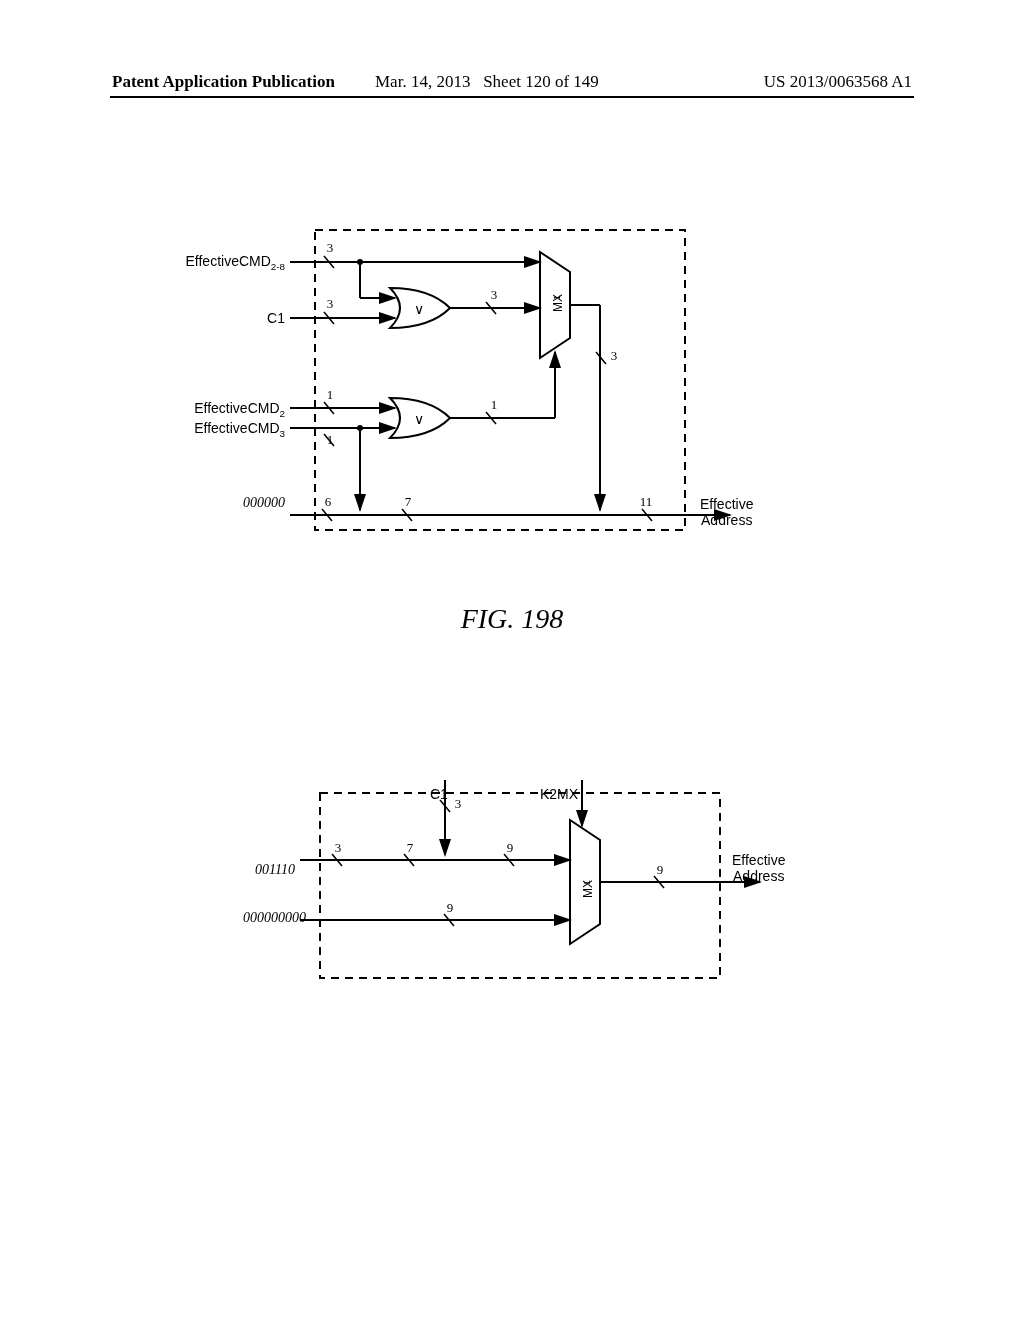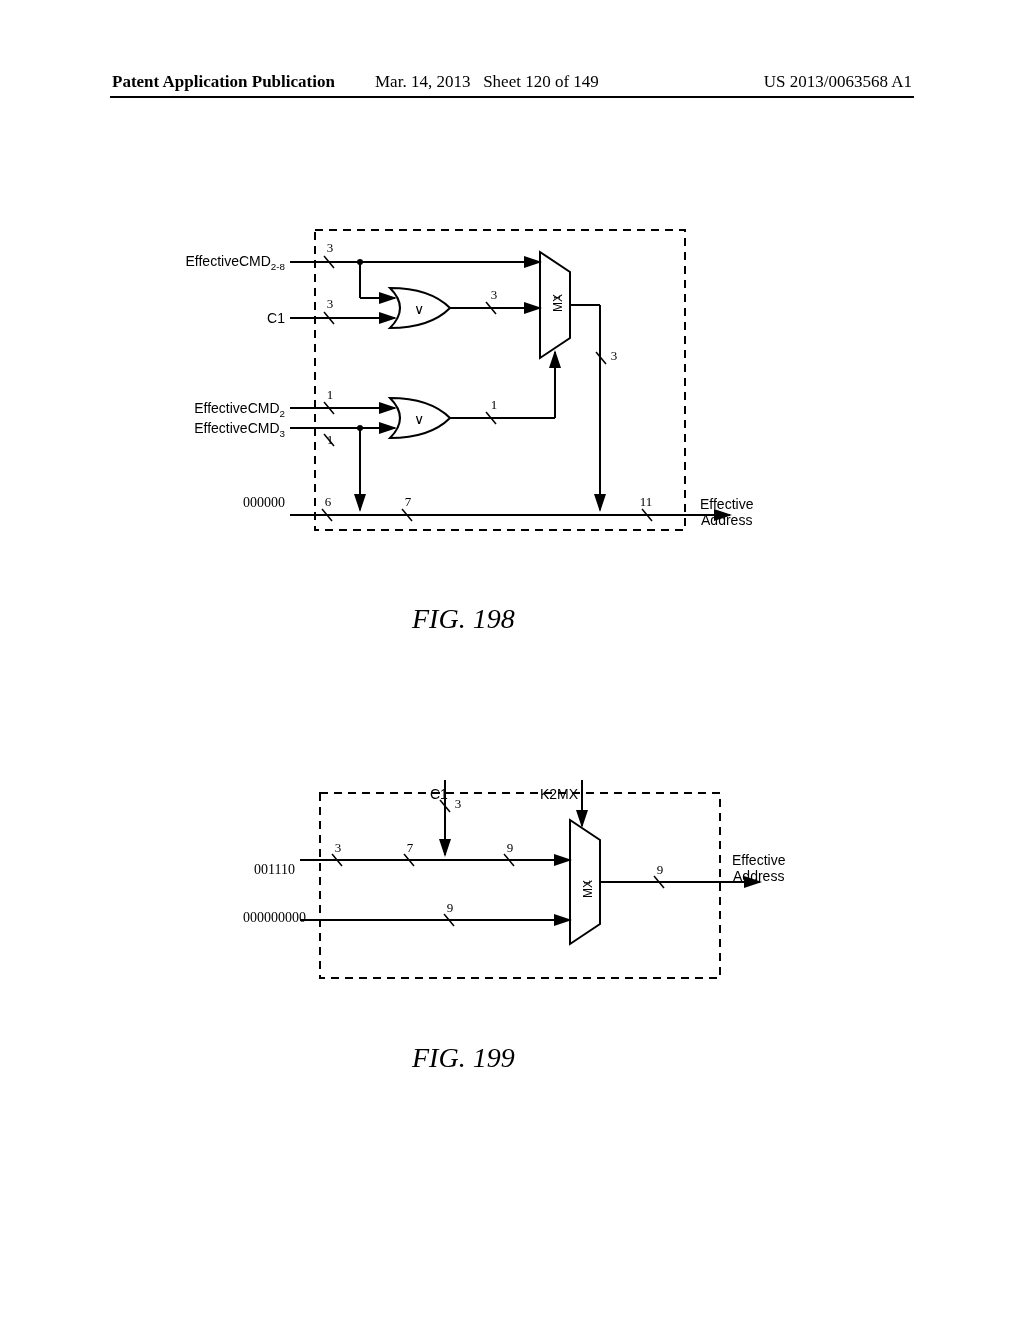--- a/index.html
+++ b/index.html
@@ -51,21 +51,21 @@
   .svg-layer {
     position: absolute;
     left: 0;
     top: 0;
   }
   .fig-caption {
     position: absolute;
     font-style: italic;
     font-family: "Comic Sans MS", "Brush Script MT", cursive;
     font-size: 28px;
-    text-align: left;
+    text-align: center;
     width: 200px;
   }
   .sig-label {
     position: absolute;
     font-family: Arial, sans-serif;
     font-size: 14px;
     text-align: right;
   }
   .sig-label-r {
     position: absolute;
@@ -77,20 +77,21 @@
   .num-label {
     position: absolute;
     font-family: "Comic Sans MS", cursive;
     font-size: 13px;
     text-align: center;
     width: 20px;
   }
   .italic-const {
     position: absolute;
     font-family: "Comic Sans MS", cursive;
+    font-style: italic;
     font-size: 14px;
     text-align: right;
   }
   sub { font-size: 0.7em; }
 </style>
 </head>
 <body>
 
 <div class="page">
 
@@ -237,15 +238,14 @@
 
   <div class="italic-const" style="left:186px; top:910px; width:120px;">000000000</div>
   <div class="num-label" style="left:440px; top:900px;">9</div>
 
   <div class="num-label" style="left:650px; top:862px;">9</div>
 
   <div class="sig-label-r" style="left:732px; top:836px;">
     <span>Effective</span><br><span>Address</span>
   </div>
 
-  <div class="fig-caption" style="left:412px; top:1042px;">FIG. 199</div>
 
 </div>
 
 </body></html>

